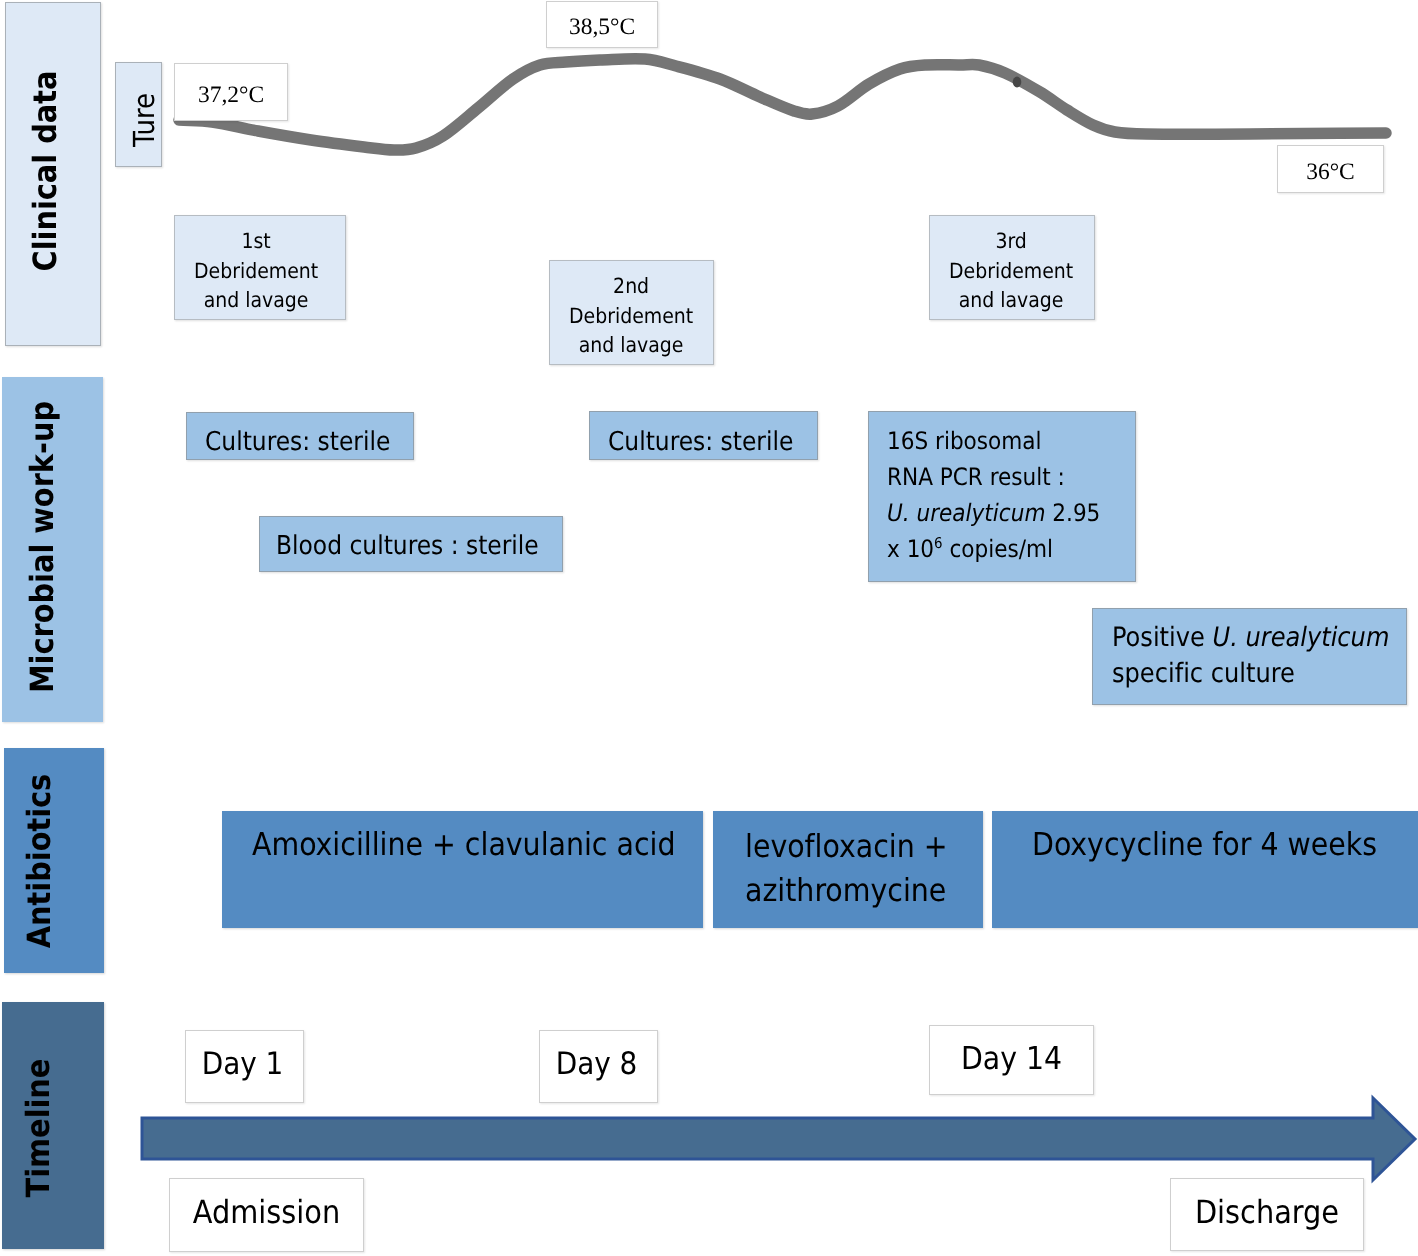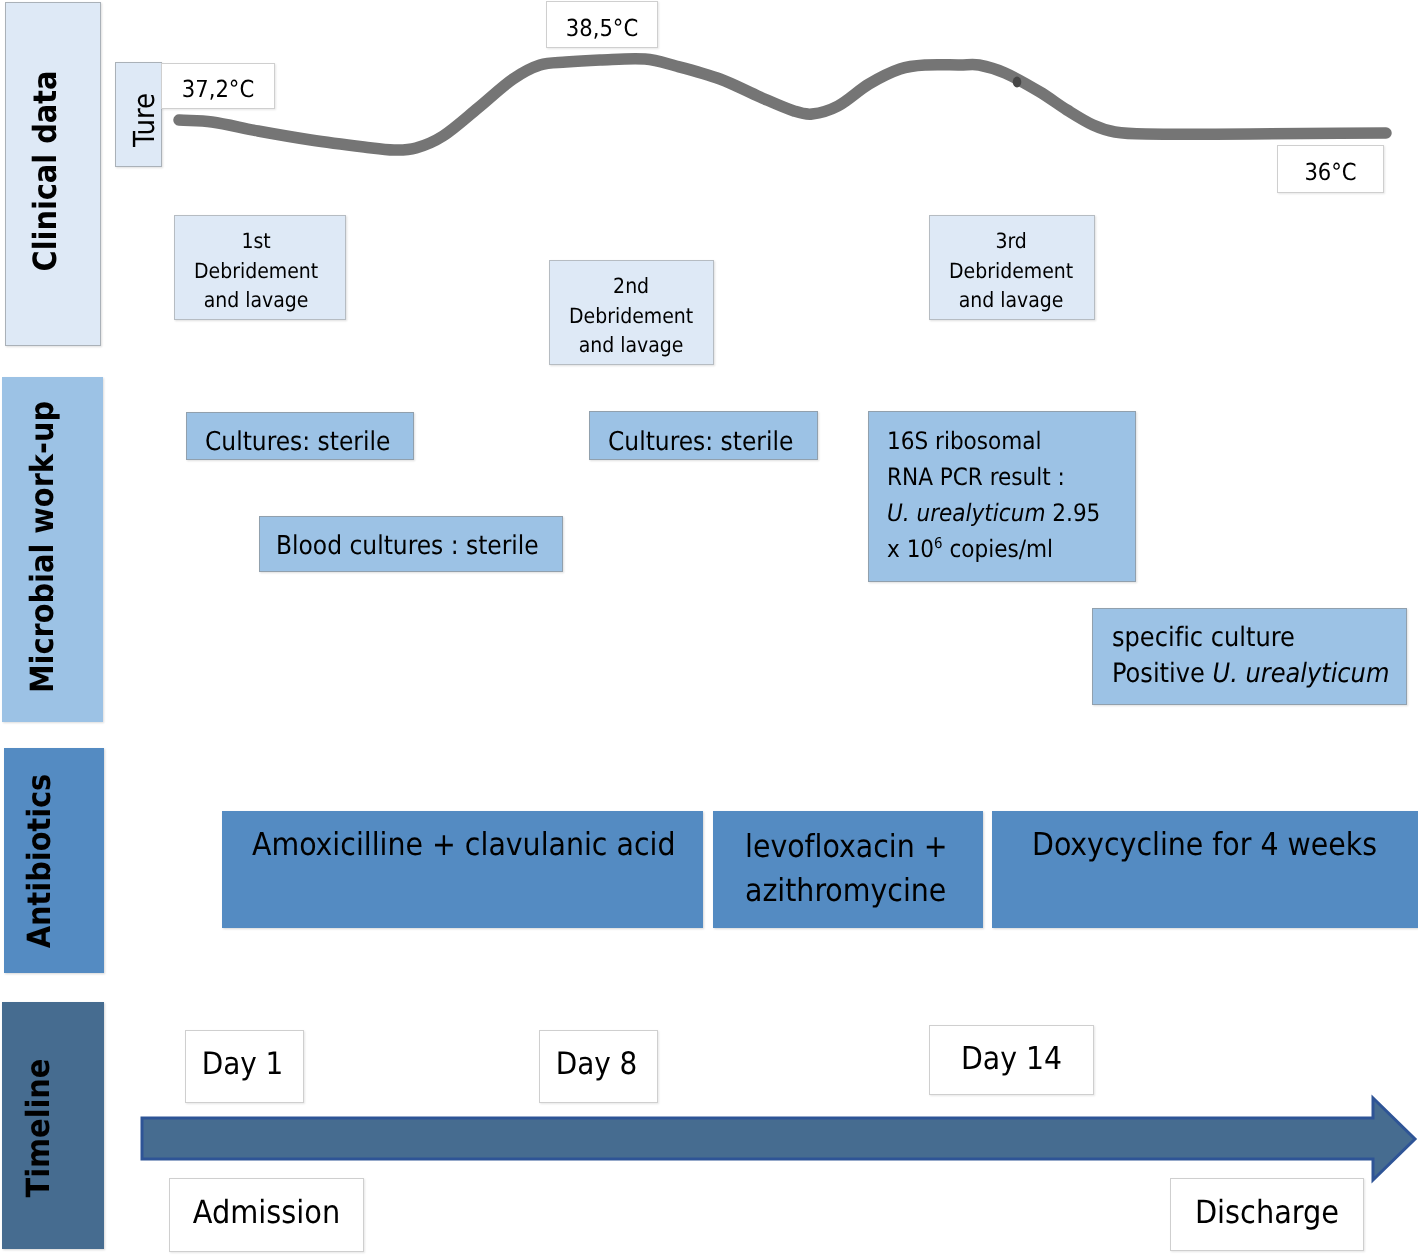--- a/index.html
+++ b/index.html
@@ -21,21 +21,21 @@
       font-weight:bold;
       line-height:1;
       font-family:"DejaVu Sans", sans-serif;
       font-stretch:condensed;
   }
   .lbl-clinical{background:#DEE9F6;border:1px solid #AAB1B8;box-shadow:1px 1px 2px rgba(0,0,0,0.13);}
   .lbl-micro{background:#9CC2E5;box-shadow:1px 1px 2px rgba(0,0,0,0.14);}
   .lbl-abx{background:#548BC2;box-shadow:1px 1px 2px rgba(0,0,0,0.16);}
   .lbl-time{background:#466C90;box-shadow:1px 1px 2px rgba(0,0,0,0.16);}
   .tempbox{background:#FFFFFF;border:1px solid #CFCFCF;box-shadow:1px 1px 2px rgba(0,0,0,0.10);
-           display:flex;align-items:center;justify-content:center;}
+           display:flex;align-items:center;justify-content:center;font-family:Liberation Serif, serif;}
   .tempbox span,.daybox span{position:relative;top:var(--vt,0px);left:var(--hz,0px);}
   .lightbox{background:#DEE9F6;border:1px solid #B6BCC2;box-shadow:1px 1px 2px rgba(0,0,0,0.13);text-align:center;}
   .midbox{background:#9CC2E5;border:1px solid #91A0AD;box-shadow:1px 1px 2px rgba(0,0,0,0.13);}
   .darkbox{background:#548BC2;box-shadow:1px 1px 2px rgba(0,0,0,0.16);}
   .daybox{background:#FFFFFF;border:1px solid #CFCFCF;box-shadow:1px 1px 2px rgba(0,0,0,0.10);
           display:flex;align-items:center;justify-content:center;}
 
   .multiline{display:flex;align-items:flex-start;}
   i{font-style:italic;}
   sup{font-size:0.62em;vertical-align:super;line-height:0;}
@@ -63,21 +63,21 @@
 
   <div class="abs rowlabel lbl-clinical" style="left:115px;top:62px;width:47px;height:105px;">
     <span style="font-size:29px;font-weight:normal;--dx:5px;--dy:5px;">Ture</span>
   </div>
 
   <svg class="abs" style="left:0;top:0;" width="1418" height="220" viewBox="0 0 1418 220">
     <path id="tempcurve" fill="none" stroke="#757575" stroke-width="11.5" stroke-linecap="round" stroke-linejoin="round" d="M 179,120 C 190.0,120.7 200.0,120.3 212,122 C 226.3,124.0 242.1,128.1 258,131 C 275.1,134.1 293.3,137.3 311,140 C 328.6,142.7 348.2,145.1 364,147 C 375.9,148.4 384.7,149.8 394,150 C 402.0,150.2 408.4,150.2 416,148 C 424.8,145.5 433.7,142.0 443,136 C 454.4,128.6 466.4,117.5 478,108 C 489.7,98.5 501.6,86.9 513,79 C 522.3,72.6 530.8,67.9 540,65 C 548.5,62.3 556.7,62.8 566,62 C 576.7,61.1 587.7,60.5 600,60 C 614.1,59.5 631.2,57.9 645,59 C 656.6,59.9 664.6,63.0 676,66 C 689.6,69.6 705.8,73.8 720,79 C 733.8,84.1 747.1,91.4 760,97 C 771.8,102.1 783.8,107.7 794,111 C 801.2,113.3 805.4,114.8 812,114 C 820.1,113.1 829.3,110.6 838,106 C 848.3,100.6 858.4,90.3 869,84 C 879.1,78.0 889.9,72.4 900,69 C 908.9,66.0 916.6,65.6 926,65 C 936.6,64.3 949.9,65.0 960,65 C 967.6,65.0 972.2,63.8 979,65 C 987.2,66.5 995.8,68.9 1005,73 C 1016.1,77.9 1029.1,85.5 1040,92 C 1049.8,97.9 1058.0,104.4 1067,110 C 1075.7,115.4 1084.5,121.1 1093,125 C 1100.5,128.4 1106.8,130.6 1115,132 C 1124.5,133.6 1130.1,133.8 1146,134 C 1175.1,134.4 1212.7,134.2 1250,134 C 1292.7,133.8 1340.7,133.3 1386,133"></path>
     <ellipse cx="1017" cy="82" rx="4.3" ry="5.4" fill="#474747"></ellipse>
   </svg>
 
-  <div class="abs tempbox" style="left:161px;top:63px;width:114px;height:46px;">
+  <div class="abs tempbox" style="left:174px;top:63px;width:114px;height:58px;">
     <span style="font-size:23.5px;--vt:3px;">37,2°C</span>
   </div>
   <div class="abs tempbox" style="left:546px;top:1px;width:112px;height:47px;">
     <span style="font-size:23.5px;--vt:3px;">38,5°C</span>
   </div>
   <div class="abs tempbox" style="left:1277px;top:145px;width:107px;height:48px;">
     <span style="font-size:23.5px;--vt:3px;">36°C</span>
   </div>
 
   <div class="abs lightbox multiline" style="left:174px;top:215px;width:172px;height:105px;padding:11px 0 0 19px;">
@@ -116,22 +116,22 @@
     <div style="font-size:24px;line-height:36px;">
       <div>16S ribosomal</div>
       <div>RNA PCR result :</div>
       <div><i>U. urealyticum</i><span> 2.95</span></div>
       <div><span>x 10</span><sup>6</sup><span> copies/ml</span></div>
     </div>
   </div>
 
   <div class="abs midbox" style="left:1092px;top:608px;width:315px;height:97px;padding:11px 0 0 19px;">
     <div style="font-size:26.8px;line-height:36px;">
+      <div><span>Positive </span><i>U. urealyticum</i></div>
       <div>specific culture</div>
-      <div><span>Positive </span><i>U. urealyticum</i></div>
     </div>
   </div>
 
   <div class="abs darkbox" style="left:222px;top:811px;width:481px;height:117px;padding:16px 0 0 30px;">
     <span style="font-size:31.6px;text-align:center;">Amoxicilline + clavulanic acid</span>
   </div>
   <div class="abs darkbox" style="left:713px;top:811px;width:270px;height:117px;padding:14px 0 0 32px;">
     <div style="font-size:31.6px;line-height:44px;">
       <div>levofloxacin +</div>
       <div>azithromycine</div>

